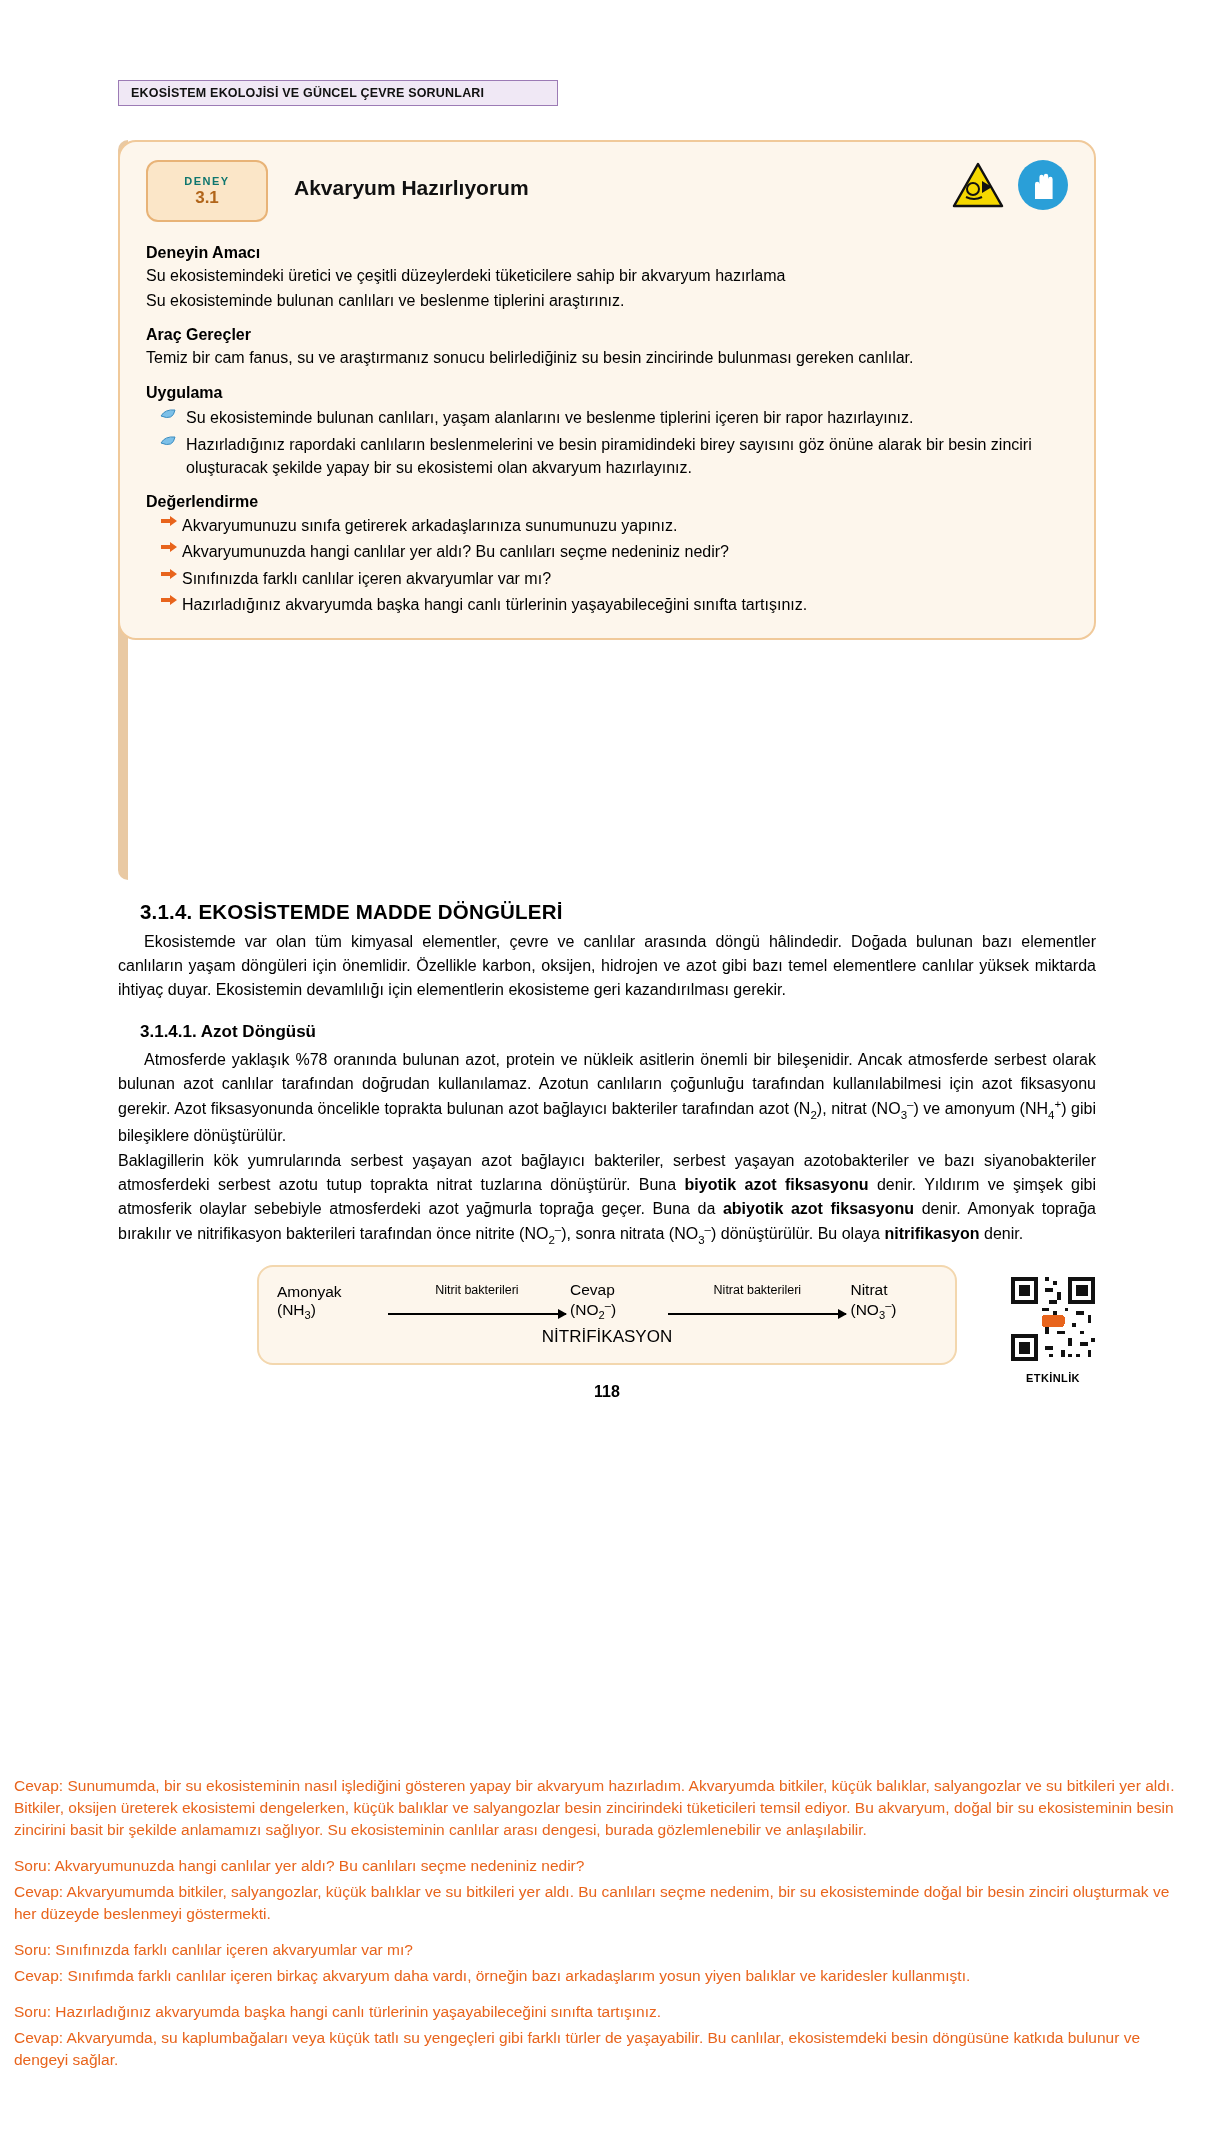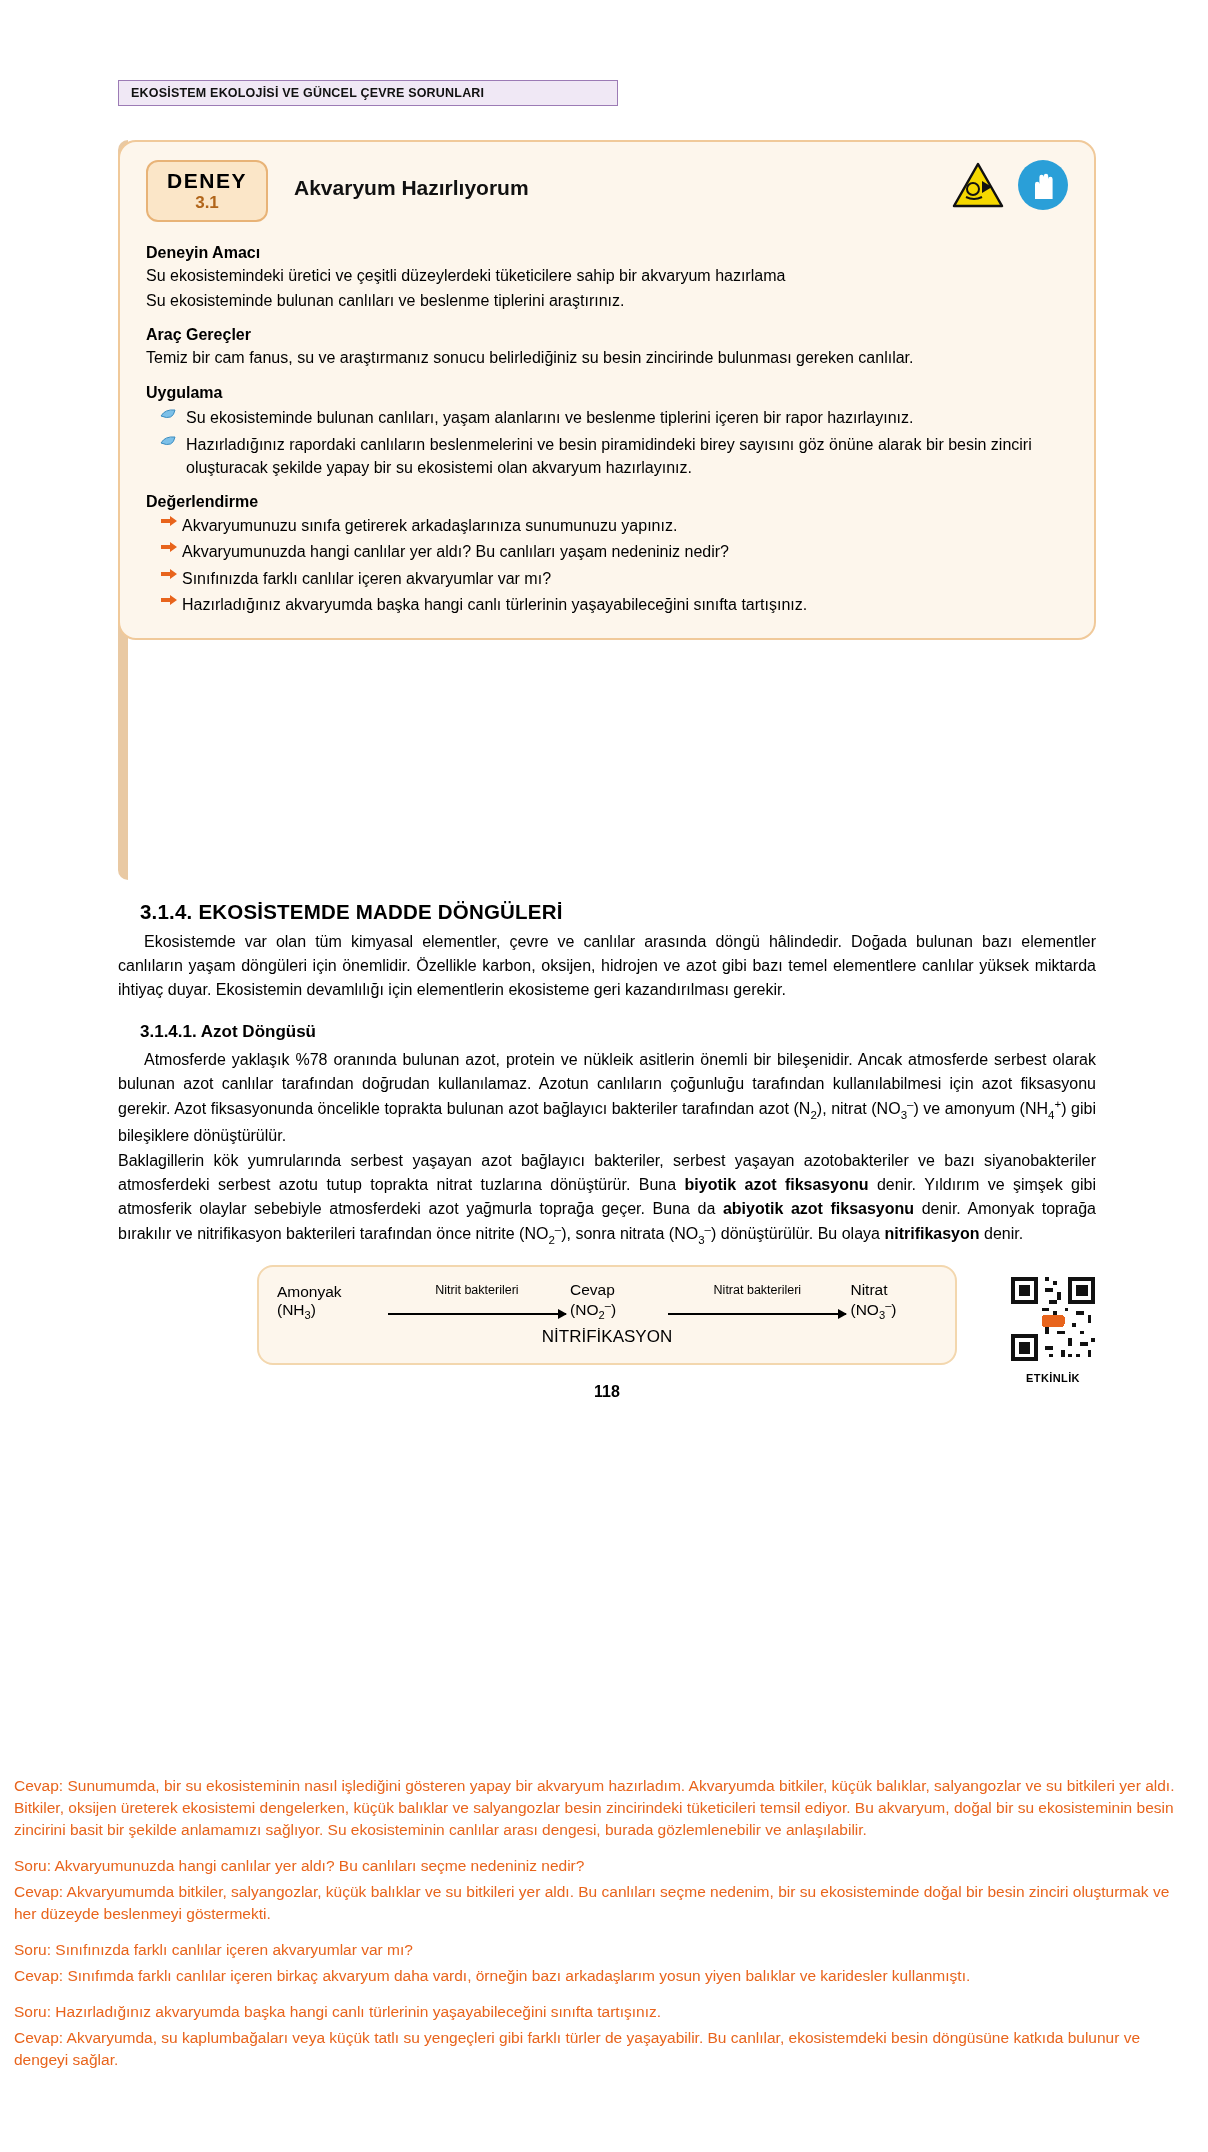--- a/index.html
+++ b/index.html
@@ -16,21 +16,21 @@
     width: 1208px;
     min-height: 2152px;
     padding: 0;
   }
 
   
   .chapter-banner {
     position: absolute;
     left: 118px;
     top: 80px;
-    width: 500px;
+    width: 440px;
     height: 26px;
     background: #f0e8f5;
     border: 1px solid #9c7bb5;
     display: flex;
     align-items: center;
     padding-left: 12px;
   }
   .chapter-banner .txt {
     font-size: 12.5px;
     font-weight: bold;
@@ -70,21 +70,21 @@
     background: #fbe6c8;
     border: 2px solid #e8b377;
     border-radius: 12px;
     display: flex;
     flex-direction: column;
     align-items: center;
     justify-content: center;
     line-height: 1.15;
     flex: 0 0 auto;
   }
-  .deney-badge .d1 { font-size: 21px; font-weight: bold; letter-spacing: 1.5px; color: #000000; }
+  .deney-badge .d1 { font-size: 11px; font-weight: bold; letter-spacing: 1.5px; color: #0f766e; }
   .deney-badge .d2 { font-size: 17px; font-weight: bold; color: #b1651a; }
   .exp-title {
     font-size: 21px;
     font-weight: bold;
     margin-left: 26px;
     margin-top: 16px;
     color: #111;
   }
   .exp-icons {
     position: absolute;
@@ -307,21 +307,21 @@
           </svg>
       </span>
       <span class="atxt">Akvaryumunuzu sınıfa getirerek arkadaşlarınıza sunumunuzu yapınız.</span>
     </div>
     <div class="arrow-row">
       <span>
         <svg width="18" height="14" viewBox="0 0 18 14">
             <path d="M1 5 h9 V2 l7 5 -7 5 V9 H1 z" fill="#e8641c"></path>
           </svg>
       </span>
-      <span class="atxt">Akvaryumunuzda hangi canlılar yer aldı? Bu canlıları yaşam nedeniniz nedir?</span>
+      <span class="atxt">Akvaryumunuzda hangi canlılar yer aldı? Bu canlıları seçme nedeniniz nedir?</span>
     </div>
     <div class="arrow-row">
       <span>
         <svg width="18" height="14" viewBox="0 0 18 14">
             <path d="M1 5 h9 V2 l7 5 -7 5 V9 H1 z" fill="#e8641c"></path>
           </svg>
       </span>
       <span class="atxt">Sınıfınızda farklı canlılar içeren akvaryumlar var mı?</span>
     </div>
     <div class="arrow-row">

